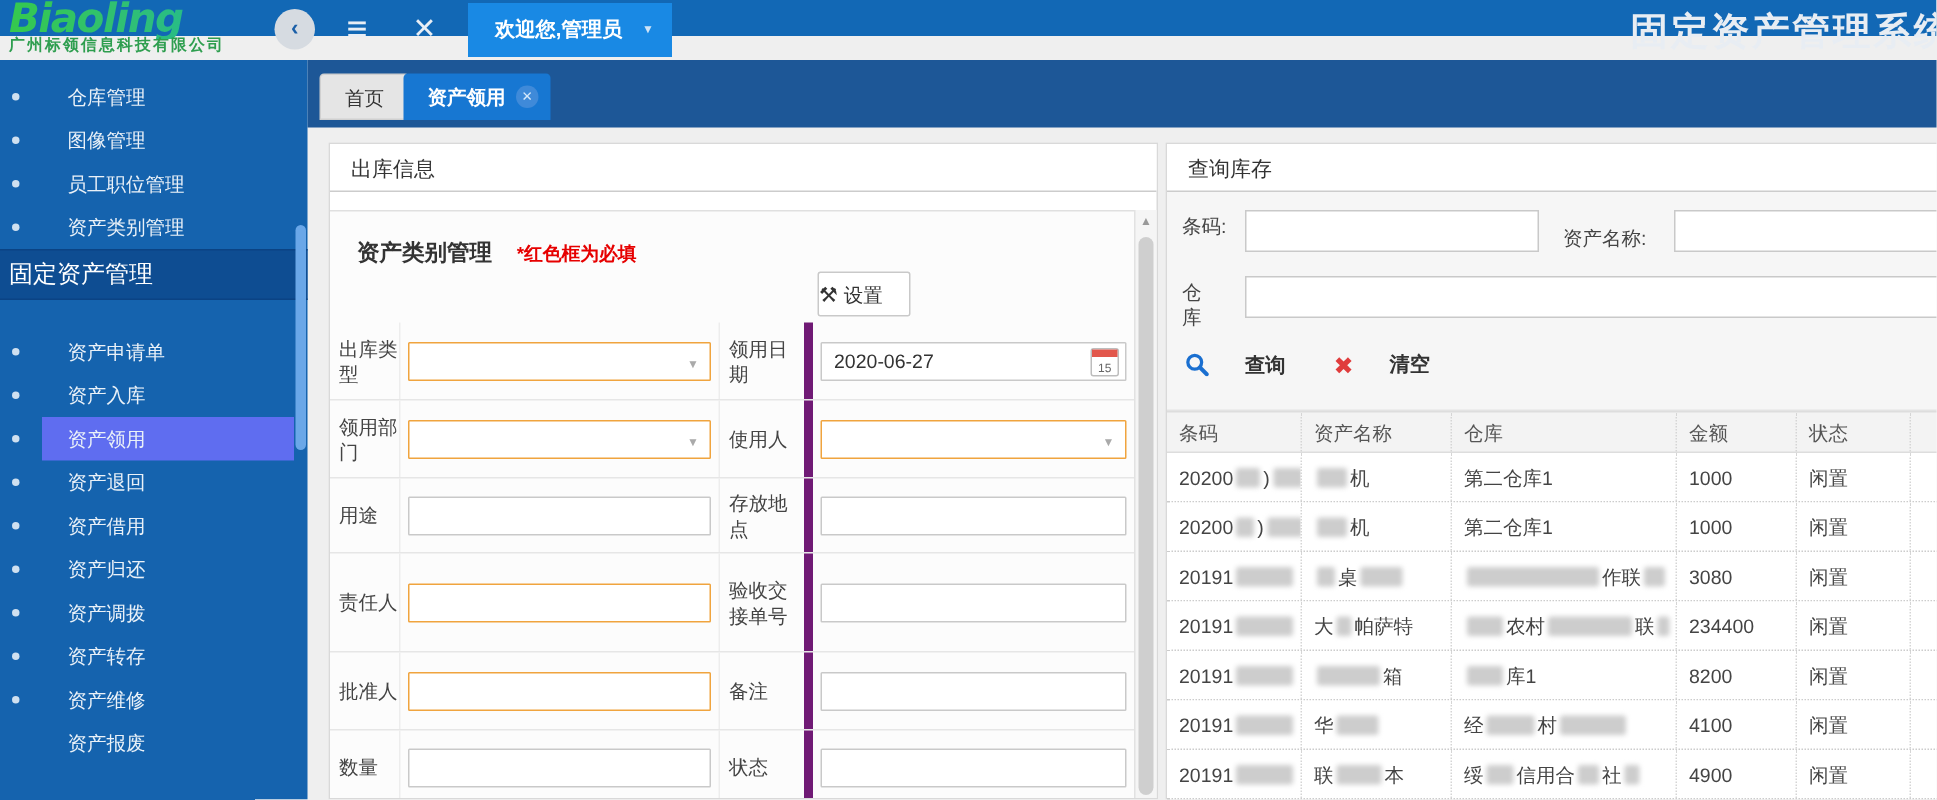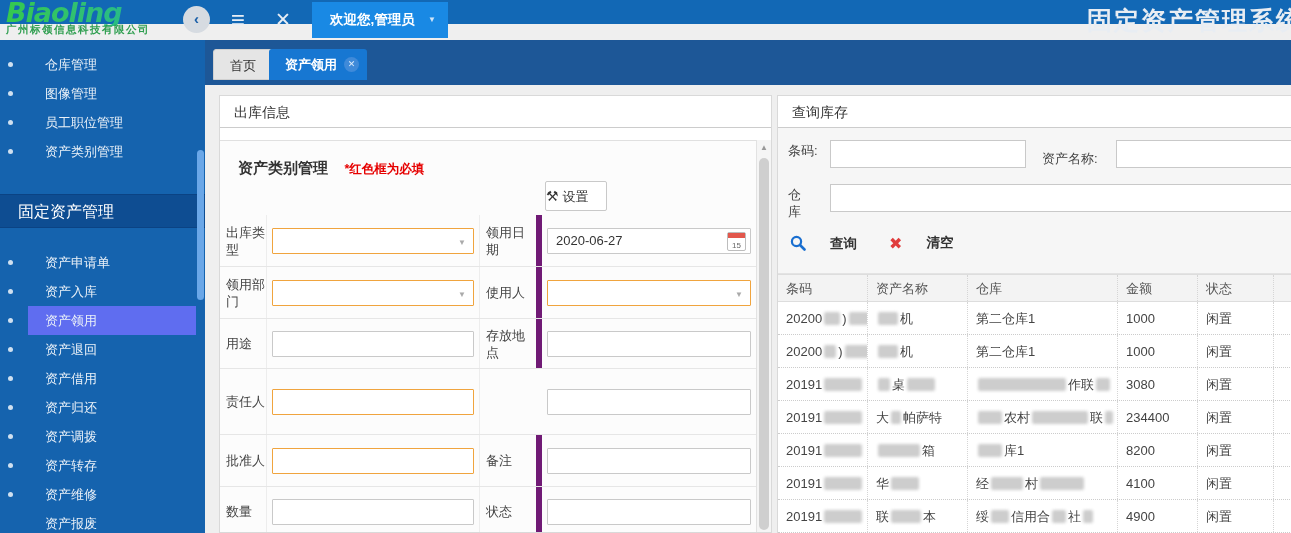--- a/index.html
+++ b/index.html
@@ -27,21 +27,21 @@
     line-height:18px; text-align:center; padding:0 4px; font-weight:bold; }
   .sys-title { position:absolute; right:-12px; top:4px; color:#e8edf3; font-size:25px; font-weight:bold; letter-spacing:2px; white-space:nowrap; }
 
   
   .sidebar { position:absolute; left:0; top:40px; width:205px; height:493px; background:#1563ae; z-index:20; }
   .side-item { position:relative; height:29px; line-height:29px; color:#eaf1f8; font-size:13px; padding-left:45px; cursor:pointer; white-space:nowrap; }
   .side-item .dot { position:absolute; left:8px; top:12px; width:5px; height:5px; border-radius:50%; background:#cfe0f0; }
   .side-item.selected::before { content:""; position:absolute; left:28px; right:9px; top:0; bottom:0; background:#5f6df0; z-index:0; }
   .side-item span.lbl { position:relative; z-index:1; }
   .side-section { height:34px; line-height:34px; background:#0e4d92; border-top:1px solid #0b4384; border-bottom:1px solid #0b4384;
-    color:#fff; font-size:16px; padding-left:18px; margin-top:28px; white-space:nowrap; }
+    color:#fff; font-size:16px; padding-left:6px; margin-top:0; white-space:nowrap; }
   .side-scroll-thumb { position:absolute; right:1px; top:110px; width:7px; height:150px; background:#6aa7e8; border-radius:4px; }
 
   
   .tabbar { position:absolute; left:205px; top:40px; width:1156px; height:45px; background:#1d5797; z-index:10; }
   .tab { position:absolute; top:9px; height:31px; line-height:31px; font-size:13px; border-radius:3px 3px 0 0; padding:0 16px; cursor:pointer; }
   .tab.plain { left:8px; background:#e5e5e5; color:#333; border:1px solid #d0d0d0; }
   .tab.active { left:64px; background:#1777d2; color:#fff; font-weight:bold; padding-right:30px; }
   .tab .tab-close { position:absolute; right:8px; top:8px; width:15px; height:15px; border-radius:50%; background:#3f8ad9;
     color:#d9eafb; font-size:9px; line-height:15px; text-align:center; font-weight:normal; cursor:pointer; }
 
@@ -228,20 +228,23 @@
           </div>
           <div class="form-row" style="height: 66px;">
             <div class="fcell l1">
               <div class="flabel">责任人</div>
             </div>
             <div class="fcell f1">
               <div class="fctrl">
                 <div class="inp required"></div>
               </div>
             </div>
+            <div class="fcell l2">
+              <div class="flabel">验收交接单号</div>
+            </div>
             <div class="fcell f2">
               <div class="fctrl">
                 <div class="inp"></div>
               </div>
             </div>
           </div>
           <div class="form-row" style="height: 52px;">
             <div class="fcell l1">
               <div class="flabel">批准人</div>
             </div>

